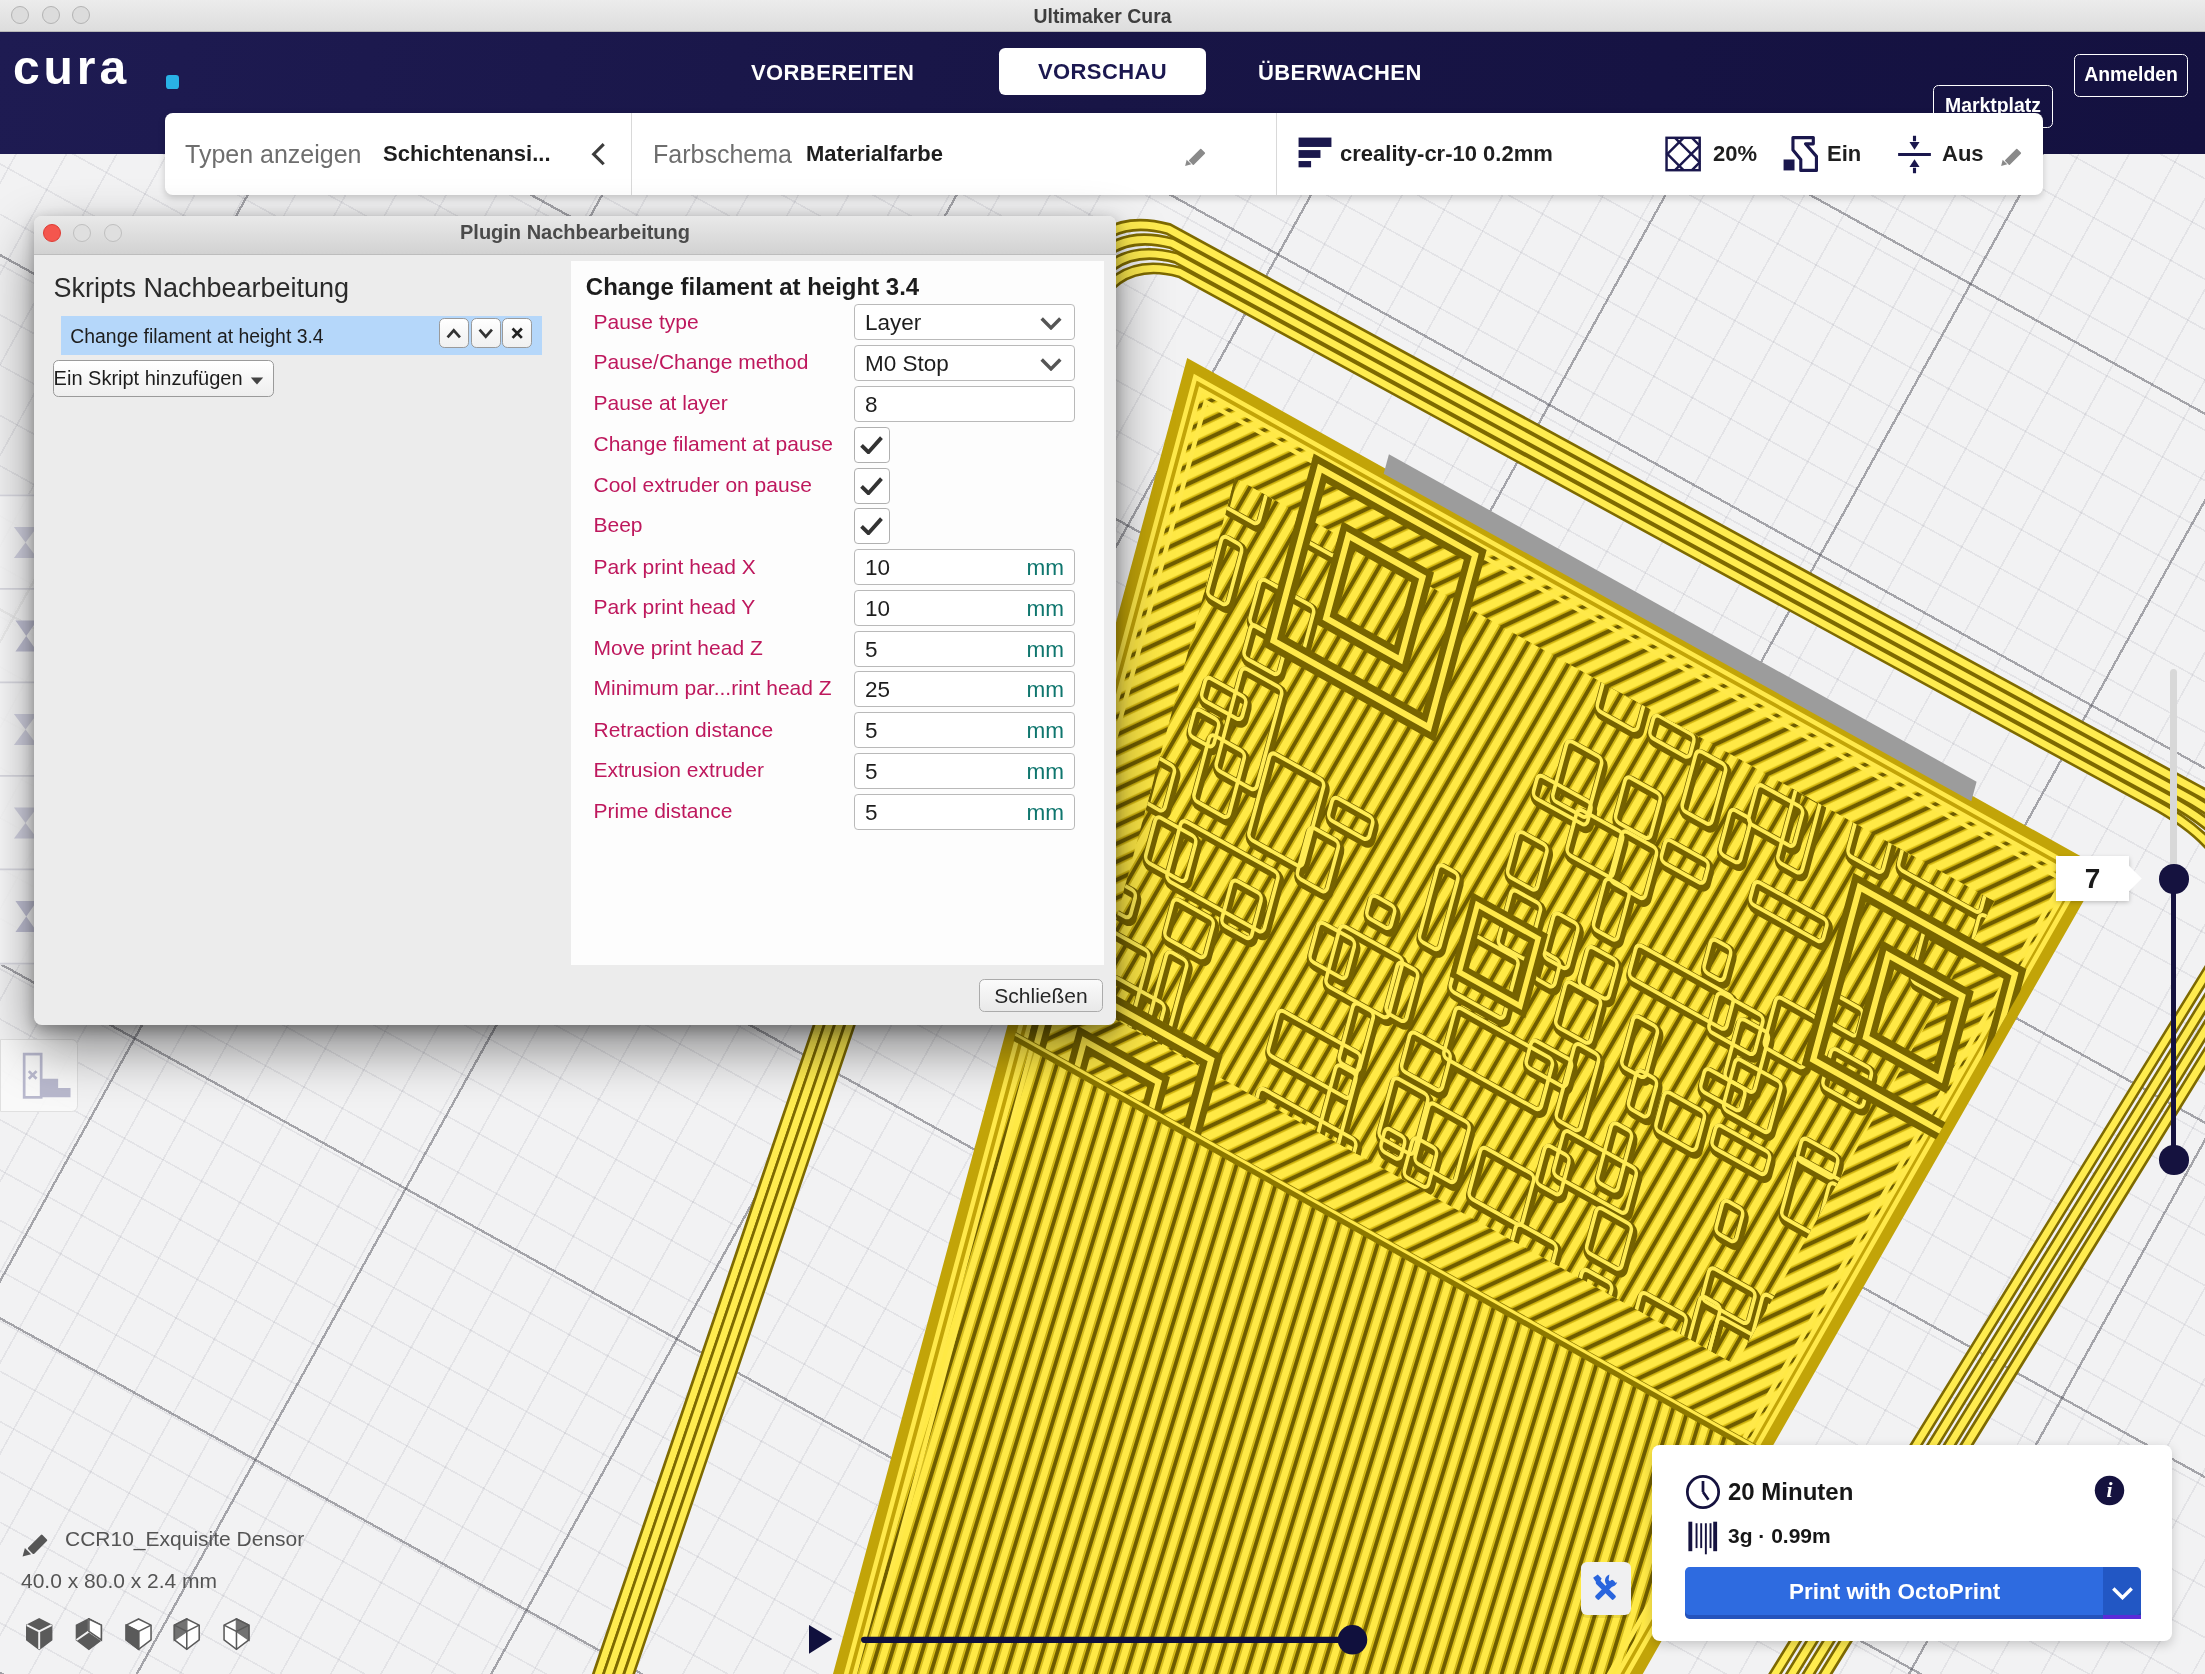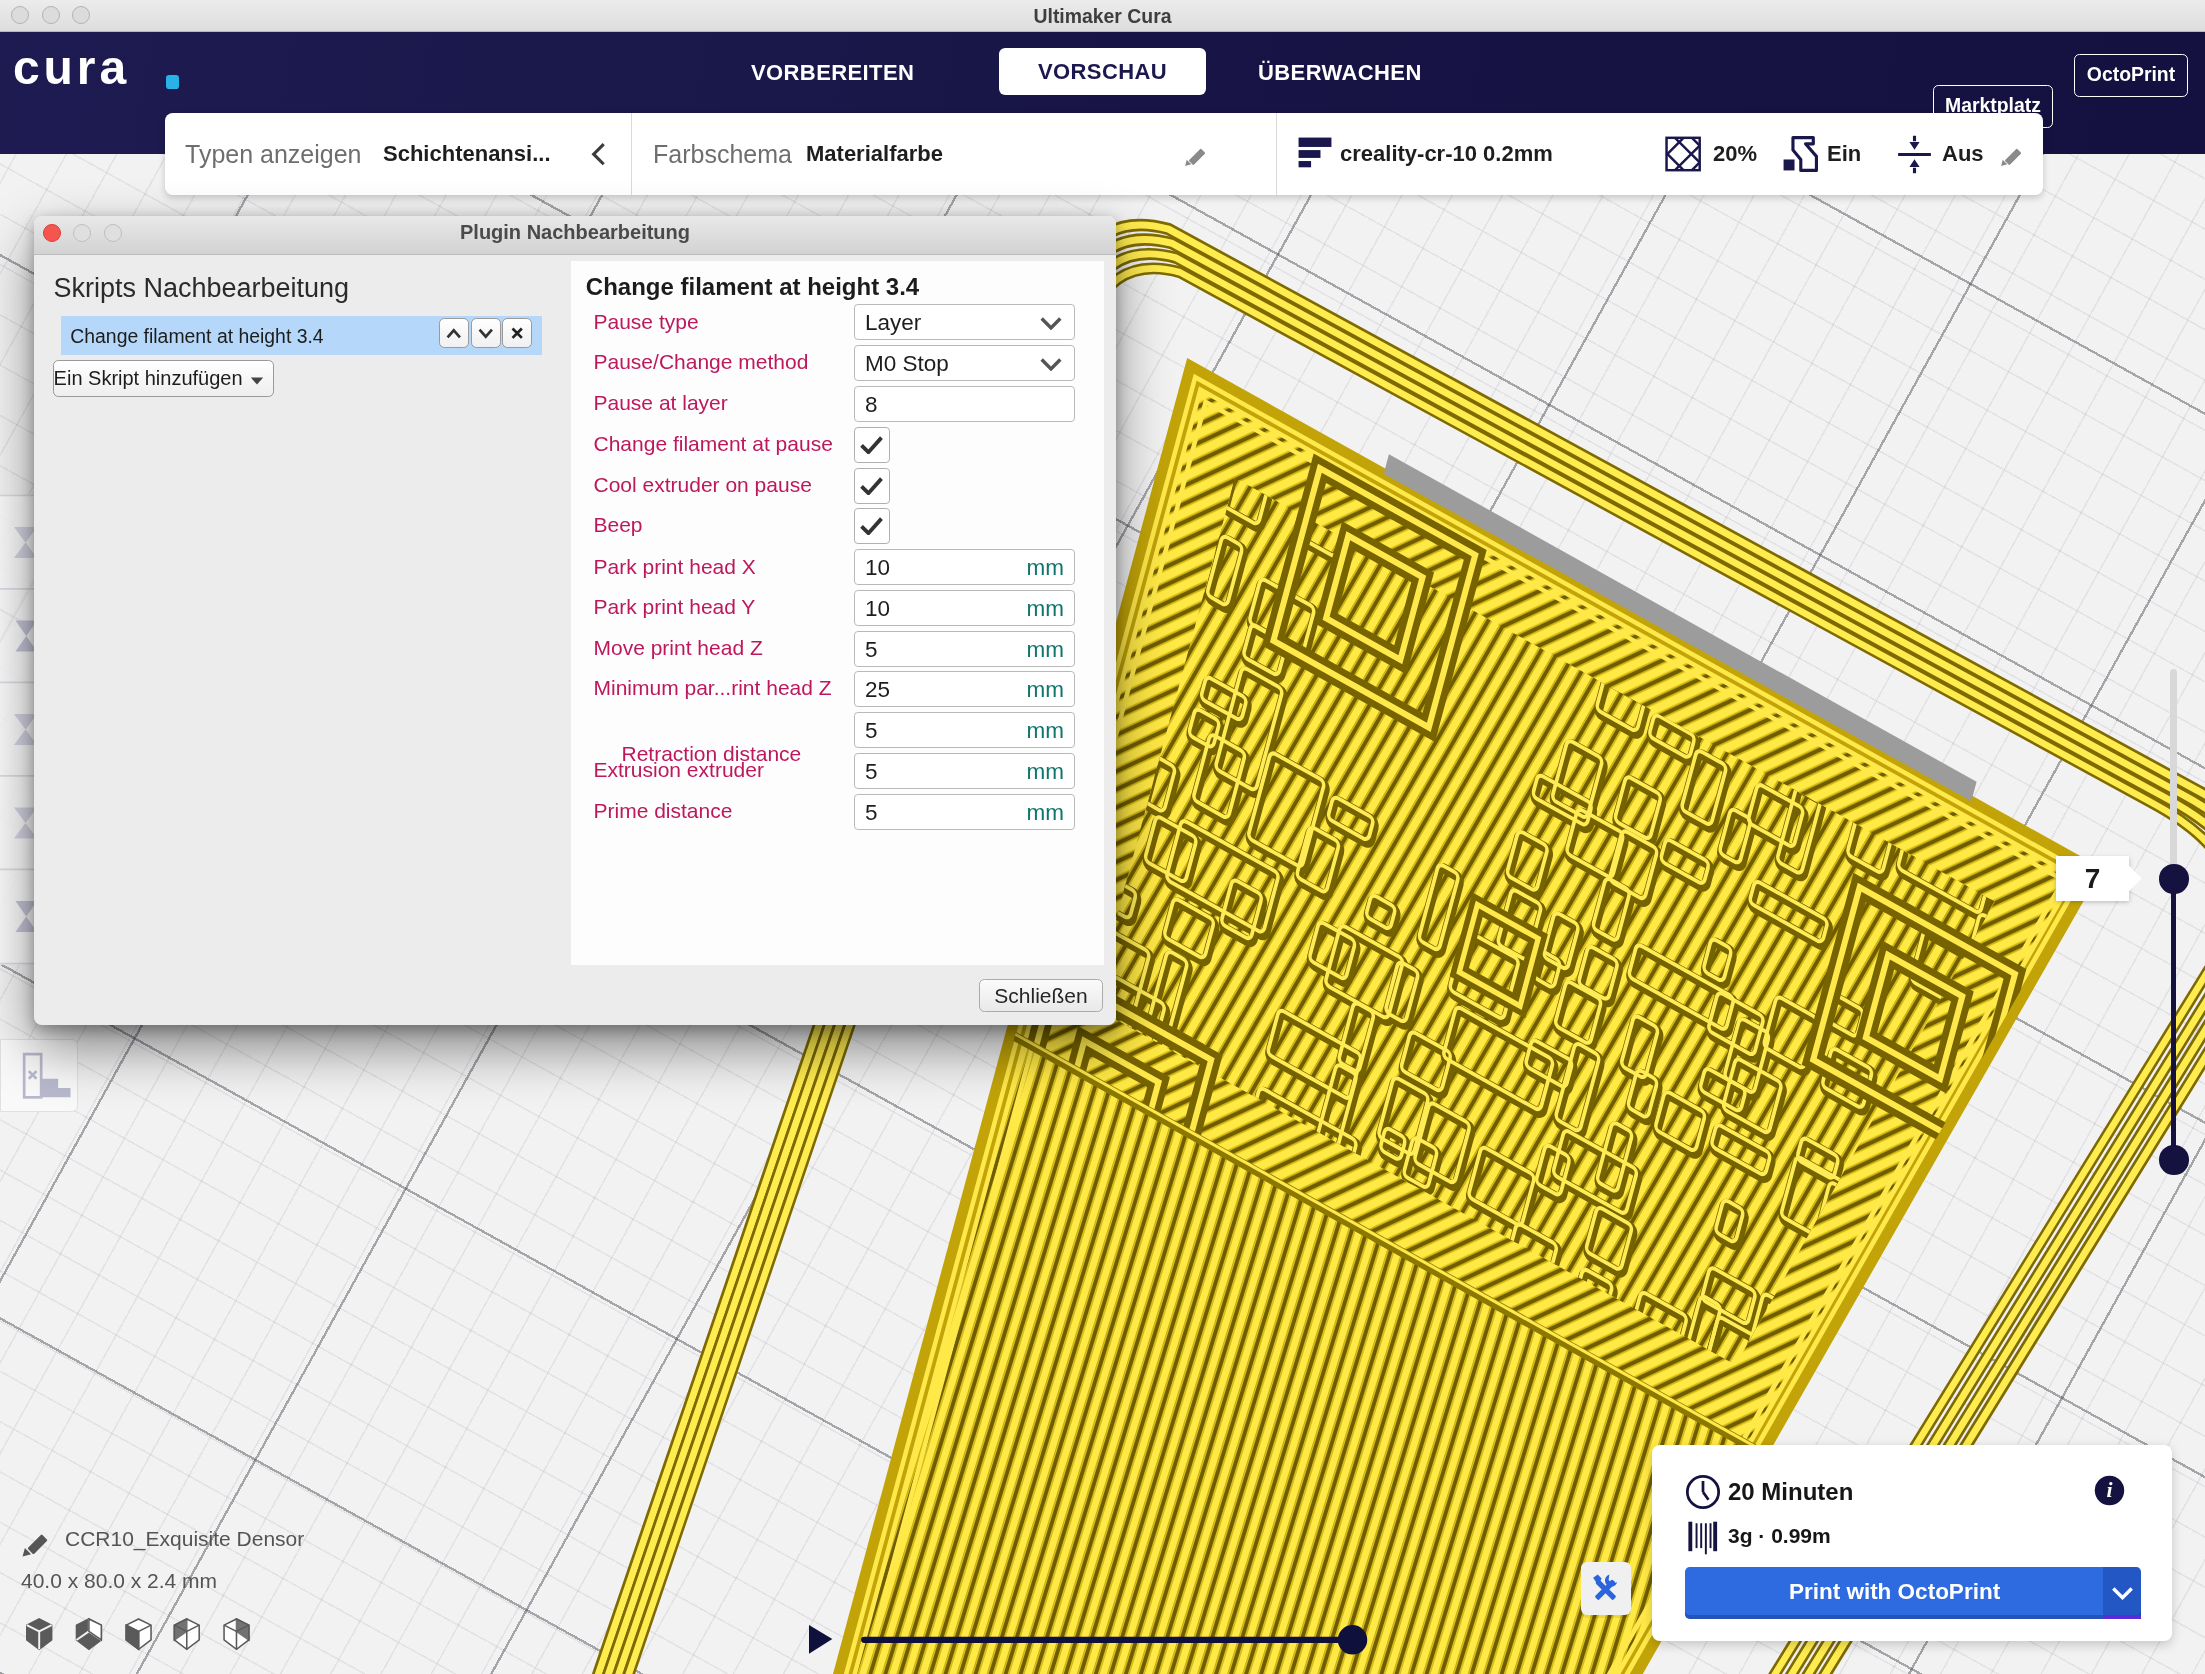--- a/index.html
+++ b/index.html
@@ -415,21 +415,21 @@
   <div id="apptitle">Ultimaker Cura</div>
 </div>
 
 <div id="header">
   <div id="logo">cura</div>
   <div id="logodot"></div>
   <div class="tab" style="left:751px;">VORBEREITEN</div>
   <div id="tabactive">VORSCHAU</div>
   <div class="tab" style="left:1258px;">ÜBERWACHEN</div>
   <div class="hbtn" style="left:1933px;width:120px;margin-top:31px;">Marktplatz</div>
-  <div class="hbtn" style="left:2074px;width:114px;">OctoPrint</div>
+  <div class="hbtn" style="left:2074px;width:114px;">Anmelden</div>
 </div>
 
 <div id="stagebar">
   <div class="sb-grey" style="left:20px;">Typen anzeigen</div>
   <div class="sb-dark" style="left:218px;">Schichtenansi...</div>
   <svg style="position:absolute;left:424px;top:28px;" width="18.6" height="26.4" viewBox="0 0 24 34">
     <polyline points="19,4 6,17 19,30" fill="none" stroke="#3c3c3c" stroke-width="4"></polyline>
   </svg>
   <div class="sb-sep" style="left:466px;"></div>
   <div class="sb-grey" style="left:488px;">Farbschema</div>
@@ -588,21 +588,21 @@
         <span class="val">5</span>
         <span class="unit">mm</span>
       </div>
 
     <div class="frow-label" style="top:415px;">Minimum par...rint head Z</div>
     <div class="ffield" style="top:410px;">
         <span class="val">25</span>
         <span class="unit">mm</span>
       </div>
 
-    <div class="frow-label" style="top:481px;margin-left:28px;">Retraction distance</div>
+    <div class="frow-label" style="top:457px;">Retraction distance</div>
     <div class="ffield" style="top:451px;">
         <span class="val">5</span>
         <span class="unit">mm</span>
       </div>
 
     <div class="frow-label" style="top:497px;">Extrusion extruder</div>
     <div class="ffield" style="top:492px;">
         <span class="val">5</span>
         <span class="unit">mm</span>
       </div>

